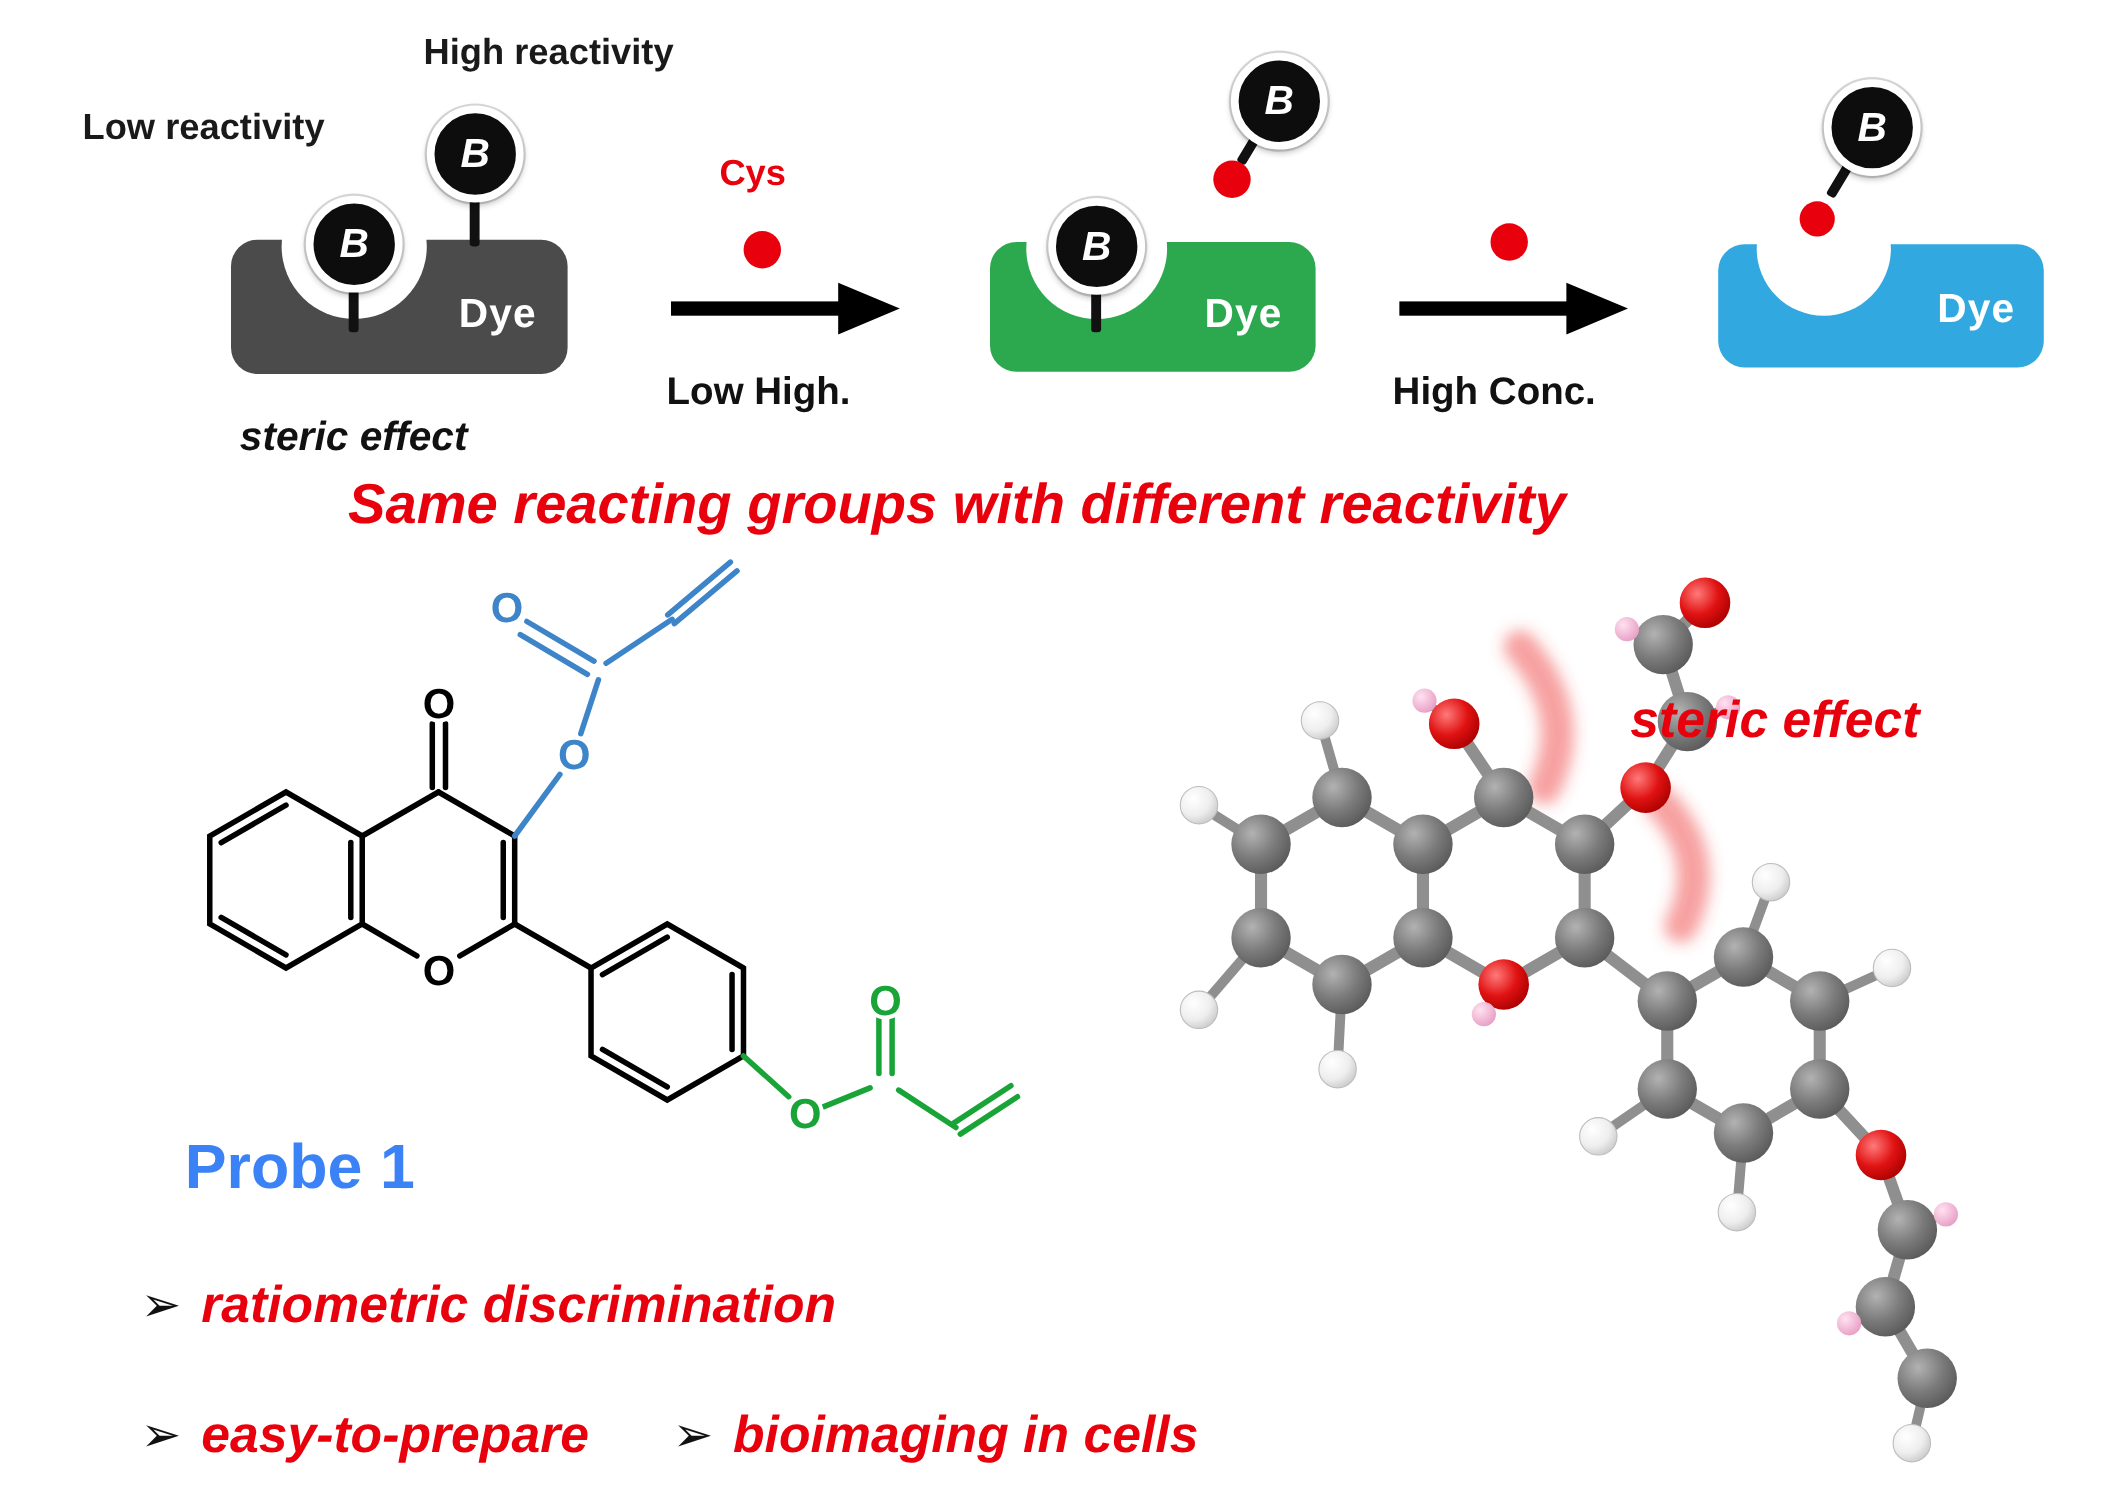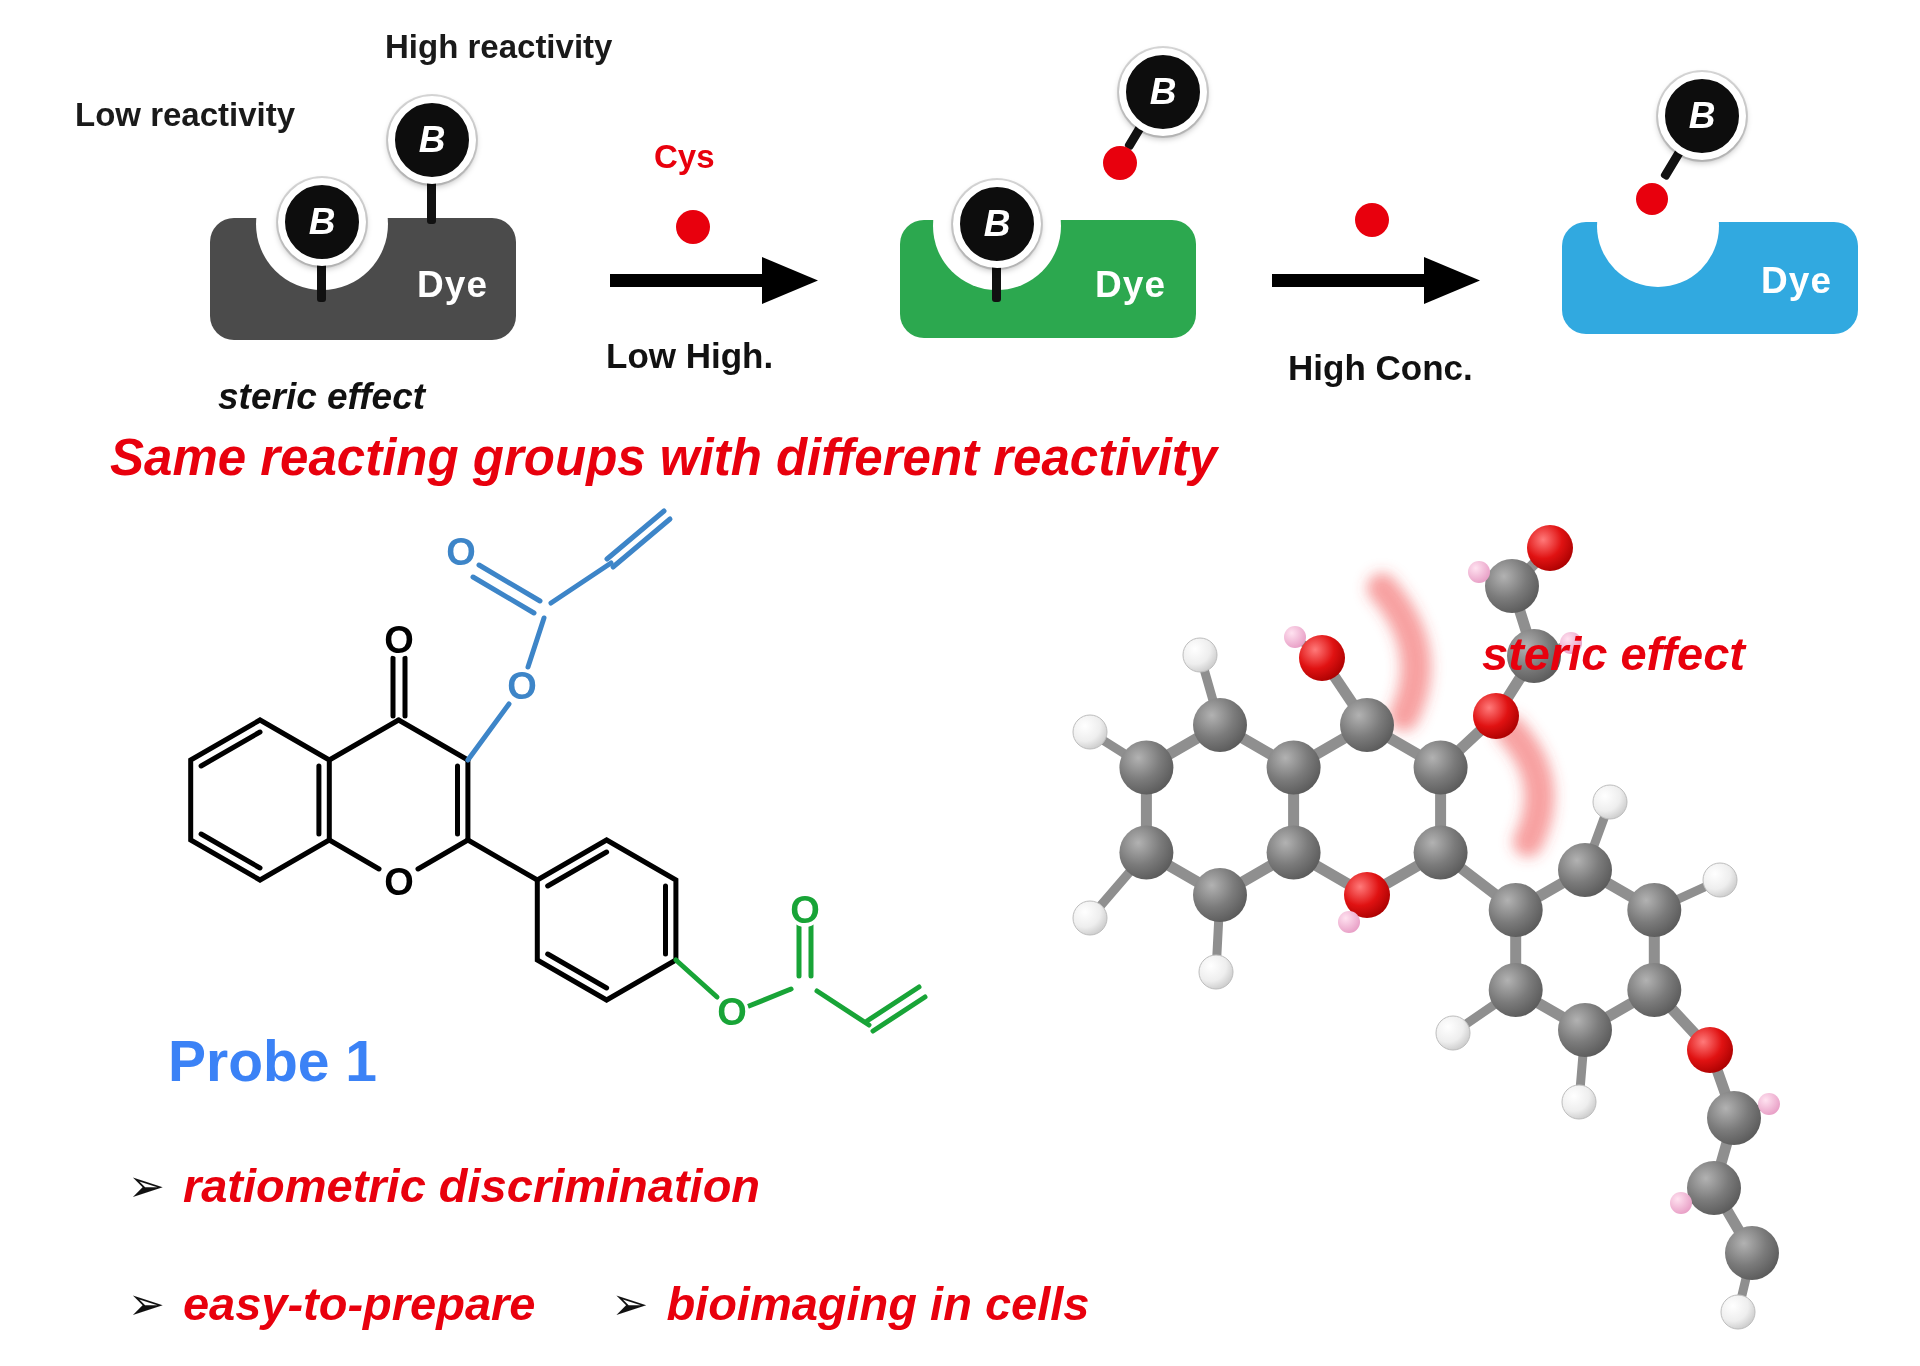--- a/index.html
+++ b/index.html
@@ -14,21 +14,21 @@
            border:7px solid #fff;border-radius:50%;
            box-shadow:0 0 0 2px rgba(0,0,0,0.15),0 3px 6px rgba(0,0,0,0.25);
            display:flex;align-items:center;justify-content:center;
            color:#fff;font-weight:bold;font-style:italic;font-size:37px;}
   .stick{position:absolute;background:#111;width:9px;border-radius:3px;}
   .reddot{position:absolute;background:#e8000d;border-radius:50%;}
   .redtext{color:#e8000d;font-weight:bold;}
   .cys{font-size:33px;}
   .conc-label{font-weight:bold;font-size:35px;color:#111;}
   .steric-scheme{font-weight:bold;font-style:italic;font-size:37px;color:#111;}
-  .headline{position:absolute;left:110px;top:428px;width:1520px;
+  .headline{position:absolute;left:110px;top:428px;width:1520px;text-align:center;
             color:#e8000d;font-weight:bold;font-style:italic;font-size:51px;}
   .probe-name{position:absolute;left:168px;top:1028px;font-weight:bold;font-size:57px;color:#3b82f6;}
   .steric-3d{position:absolute;left:1482px;top:626px;color:#e8000d;font-weight:bold;
              font-style:italic;font-size:47px;z-index:5;}
   .bullet-row{position:absolute;display:flex;align-items:center;gap:18px;}
   .bullet-marker{font-size:44px;color:#111;}
   .bullet-text{font-size:47px;font-weight:bold;font-style:italic;color:#e8000d;}
   .bullet-sub{display:flex;align-items:center;gap:18px;margin-left:58px;}
   svg text{font-family:"Liberation Sans",sans-serif;font-weight:bold;}
 </style>
@@ -76,21 +76,21 @@
   <div class="reddot" style="left:1103px;top:146px;width:34px;height:34px;"></div>
   <div class="bcircle" style="left:1119px;top:48px;">
       <span>B</span>
     </div>
 
   <div class="reddot" style="left:1355px;top:203px;width:34px;height:34px;"></div>
   <svg class="abs" style="left:1272px;top:250px;" width="210" height="61" viewBox="0 0 210 61">
     <rect x="0" y="24" width="160" height="13" fill="#000"></rect>
     <polygon points="152,7 152,54 208,30.5" fill="#000"></polygon>
   </svg>
-  <div class="abs conc-label" style="left:1266px;top:348px;margin-left:22px;">High Conc.</div>
+  <div class="abs conc-label" style="left:1266px;top:336px;">High Conc.</div>
 
   <div class="dye-box" style="left:1562px;top:222px;width:296px;height:112px;background:#31a9e0;">
     <span class="dye-text" style="right:26px;top:38px;">Dye</span>
   </div>
   <div class="notch" style="left:1597px;top:165px;width:122px;height:122px;"></div>
   <div class="stick" style="left:1672px;top:132px;height:50px;transform:rotate(31deg);"></div>
   <div class="reddot" style="left:1636px;top:183px;width:32px;height:32px;"></div>
   <div class="bcircle" style="left:1658px;top:72px;">
       <span>B</span>
     </div>

